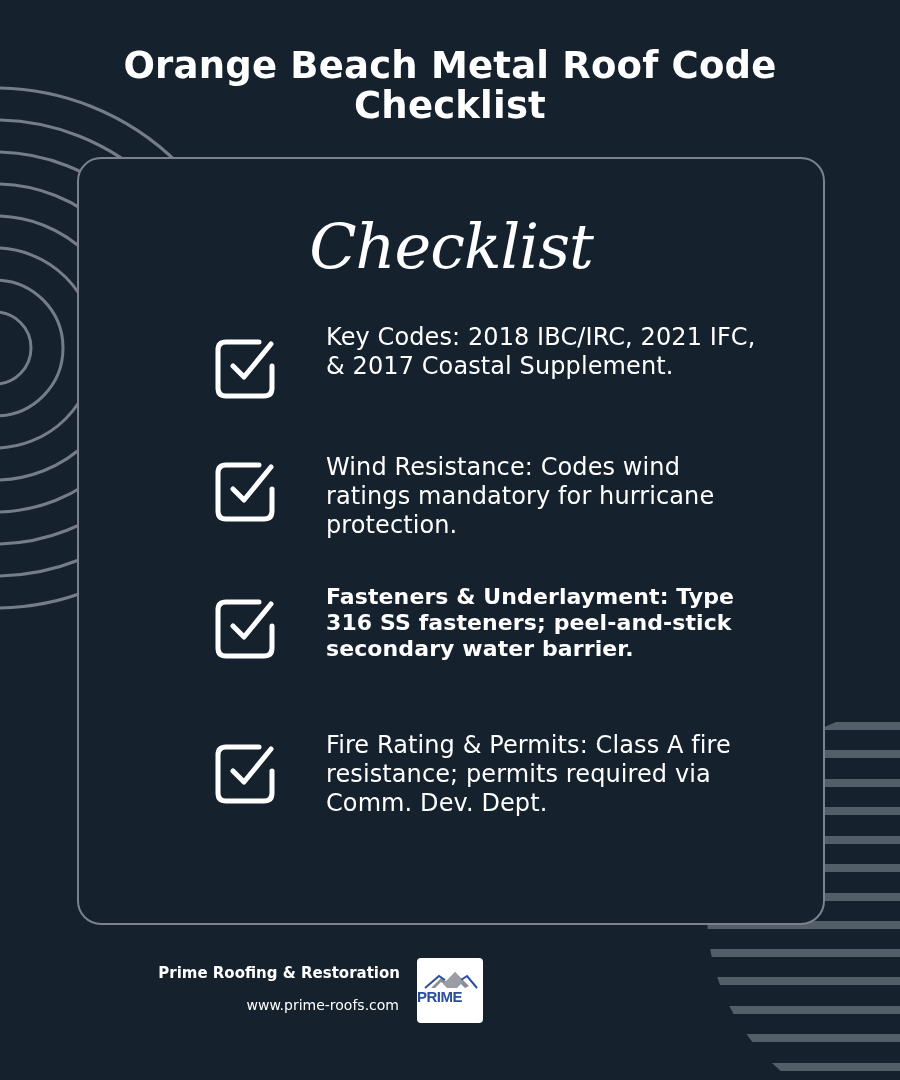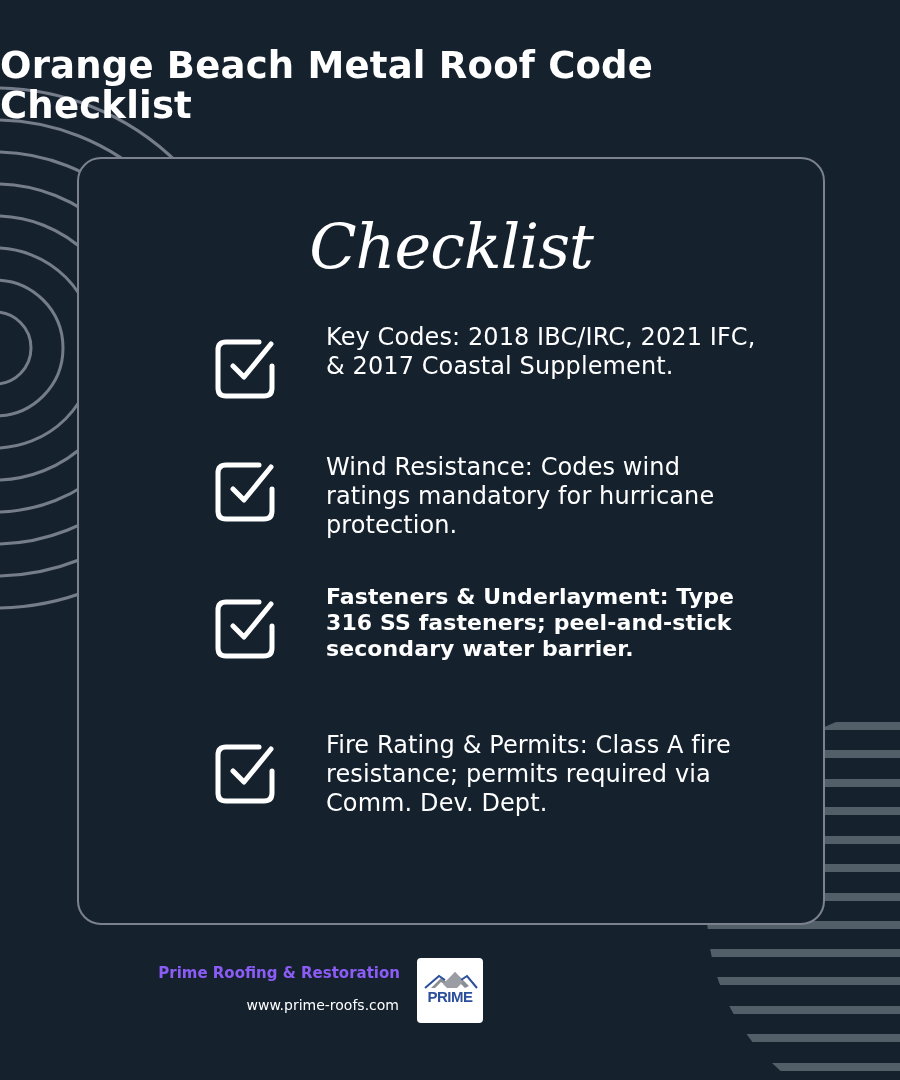--- a/index.html
+++ b/index.html
@@ -4,21 +4,21 @@
   <style>
     html, body { margin: 0; padding: 0; }
     body {
       width: 900px; height: 1080px; overflow: hidden;
       background: #15222e; position: relative;
       font-family: "DejaVu Sans", sans-serif; color: #ffffff;
     }
     .bg-svg { position: absolute; left: 0; top: 0; width: 900px; height: 1080px; }
     .title {
       position: absolute; left: 0; top: 46px; width: 900px;
-      font-family: "DejaVu Sans", sans-serif;
+      text-align: center; font-family: "DejaVu Sans", sans-serif;
       font-weight: bold; font-size: 37px; line-height: 40px; letter-spacing: 0.2px;
       color: #ffffff;
     }
     .card {
       position: absolute; left: 77px; top: 157px; width: 744px; height: 764px;
       border: 2px solid #7b818f; border-radius: 24px; background: #15222e;
       box-sizing: content-box;
     }
     .card-heading {
       position: absolute; left: 0; top: 48px; width: 100%; text-align: center;
@@ -28,33 +28,33 @@
     .item { position: absolute; left: 135px; width: 560px; height: 100px; }
     .item .cb { position: absolute; left: 0; width: 62px; height: 62px; }
     .item .txt {
       position: absolute; left: 112px; top: 0; width: 440px;
       font-family: "DejaVu Sans", sans-serif; font-size: 24px; line-height: 29px;
       color: #ffffff; letter-spacing: 0.1px;
     }
     .item.small .txt { font-size: 22px; line-height: 26px; }
     .footer-name {
       position: absolute; right: 500px; top: 964px; white-space: nowrap;
-      font-family: "DejaVu Sans", sans-serif; font-weight: bold; font-size: 15px; color: #8b5cf6;
+      font-family: "DejaVu Sans", sans-serif; font-weight: bold; font-size: 15px; color: #ffffff;
     }
     .footer-url {
       position: absolute; right: 501px; top: 997px; white-space: nowrap;
       font-family: "DejaVu Sans", sans-serif; font-size: 14px; color: #ffffff;
     }
     .logo-box {
       position: absolute; left: 417px; top: 958px; width: 66px; height: 65px;
       background: #ffffff; border-radius: 4px;
     }
     .logo-box svg { position: absolute; left: 0; top: 0; }
     .logo-text {
-      position: absolute; left: 0; top: 30px; width: 66px; text-align: center;
+      position: absolute; left: 0; top: 30px; width: 66px; text-align: left;
       font-family: "Liberation Sans", sans-serif; font-weight: bold; font-size: 15px;
       color: #2b4f9b; letter-spacing: -0.5px;
     }
   </style>
 </head>
 <body>
 
 <svg class="bg-svg" viewBox="0 0 900 1080" xmlns="http://www.w3.org/2000/svg">
   <defs>
     <clipPath id="stripeClip">

